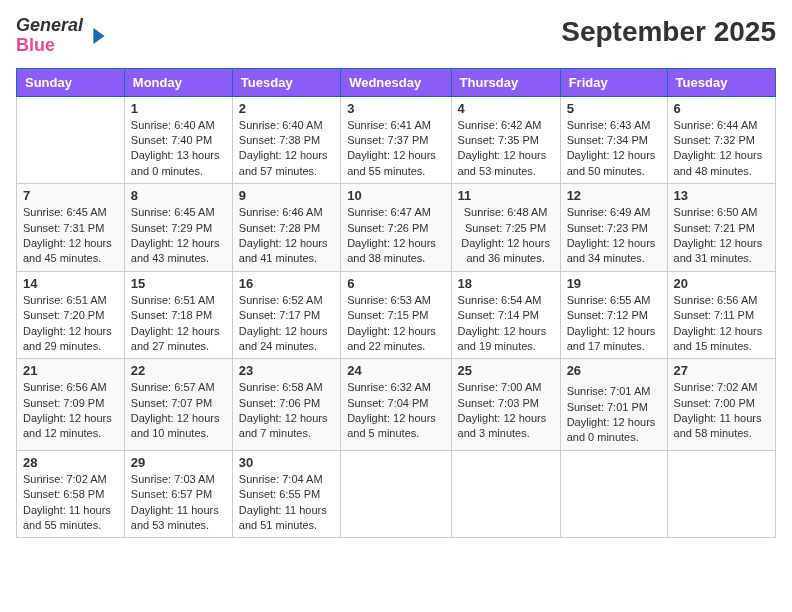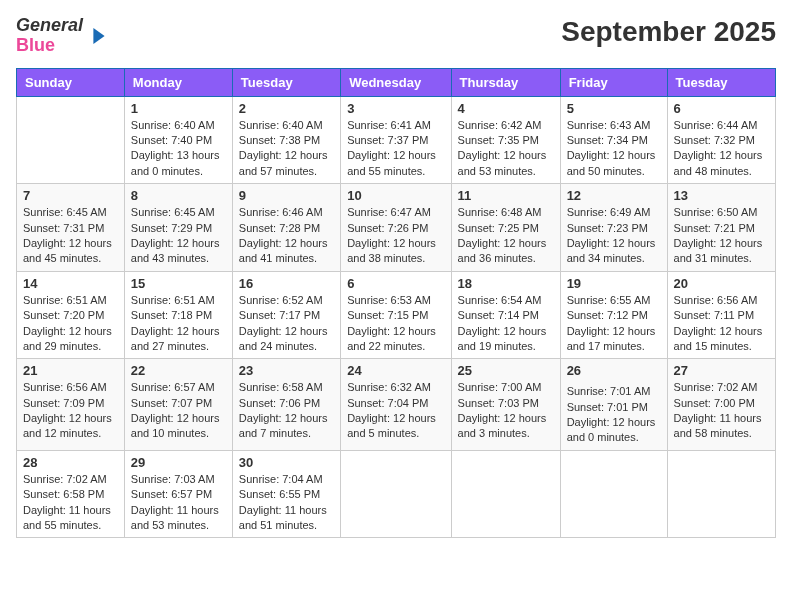--- a/index.html
+++ b/index.html
@@ -188,21 +188,21 @@
         </td>
         <td>
           <span class="day-number">10</span>
           <div class="day-info" style="white-space: pre-line;">Sunrise: 6:47 AM
 Sunset: 7:26 PM
 Daylight: 12 hours
 and 38 minutes.</div>
         </td>
         <td>
           <span class="day-number">11</span>
-          <div class="day-info" style="white-space: pre-line;">Sunrise: 6:48 AM
+          <div class="day-info" style="white-space: pre-line; text-align: center;">Sunrise: 6:48 AM
 Sunset: 7:25 PM
 Daylight: 12 hours
 and 36 minutes.</div>
         </td>
         <td>
           <span class="day-number">12</span>
           <div class="day-info" style="white-space: pre-line;">Sunrise: 6:49 AM
 Sunset: 7:23 PM
 Daylight: 12 hours
 and 34 minutes.</div>

